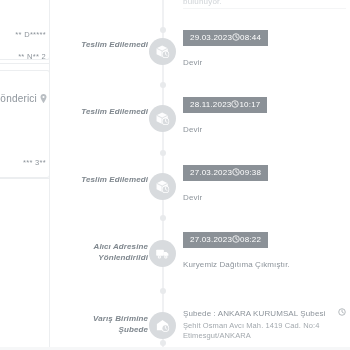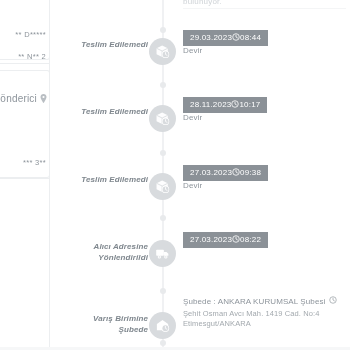--- a/index.html
+++ b/index.html
@@ -170,32 +170,33 @@
     color: #ffffff;
     font-size: 8px;
     letter-spacing: 0.2px;
     padding: 3px 7px 3px 7px;
     white-space: nowrap;
   }
 
   .badge-clock { display: block; flex: none; }
 
   .event-desc {
-    margin-top: 0;
+    margin-top: 12px;
     font-size: 8px;
     line-height: 10.5px;
     color: #8d949b;
     letter-spacing: 0.1px;
   }
 
   .branch-line {
     display: flex;
     align-items: center;
     gap: 4px;
     white-space: nowrap;
+    justify-content: space-between;
   }
 
   .branch-name { font-size: 8px; color: #8d949b; letter-spacing: 0.1px; }
 
   .branch-addr {
     font-size: 7.5px;
     line-height: 10px;
     color: #a3a9ae;
     margin-top: 1px;
     letter-spacing: 0.1px;
@@ -380,20 +381,21 @@
         <div class="date-badge">
           <span>27.03.2023</span>
           <span class="badge-clock">
             <svg width="8" height="8" viewBox="0 0 10 10" aria-hidden="true">
               <circle cx="5" cy="5" r="4.1" fill="none" stroke="#ffffff" stroke-width="1"></circle>
               <path d="M5 2.7V5l1.8 1.1" stroke="#ffffff" stroke-width="1" fill="none" stroke-linecap="round"></path>
             </svg>
           </span>
           <span>08:22</span>
         </div>
+        <div class="event-desc">Kuryemiz Dağıtıma Çıkmıştır.</div>
       </div>
     </div>
 
     <div class="event" style="top:296px;">
       <div class="event-status" style="top:18px;">Varış Birimine Şubede</div>
 
       <div class="event-node" style="top:16px;">
         <svg width="17" height="17" viewBox="0 0 20 20" aria-hidden="true">
           <path d="M3.4 8.2 10 3.4l6.6 4.8v7.4H3.4z" fill="#ffffff"></path>
           <circle cx="13.4" cy="13.2" r="4.4" fill="#ffffff"></circle>

